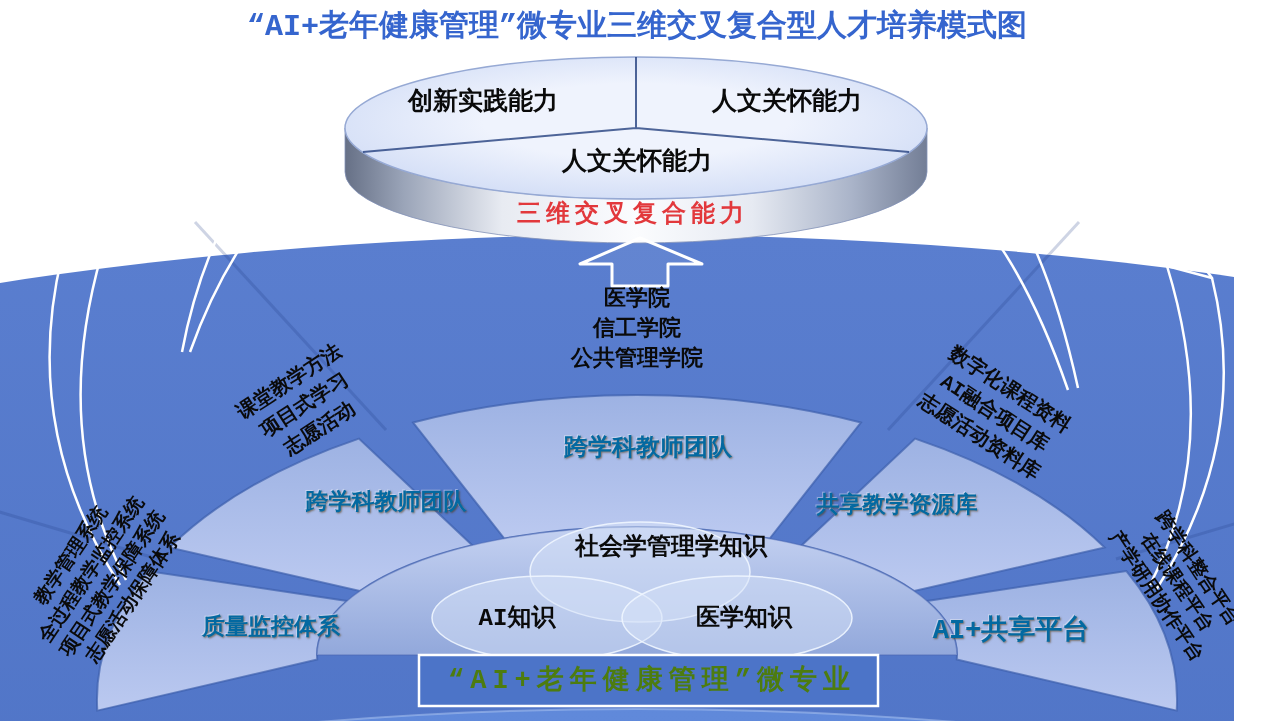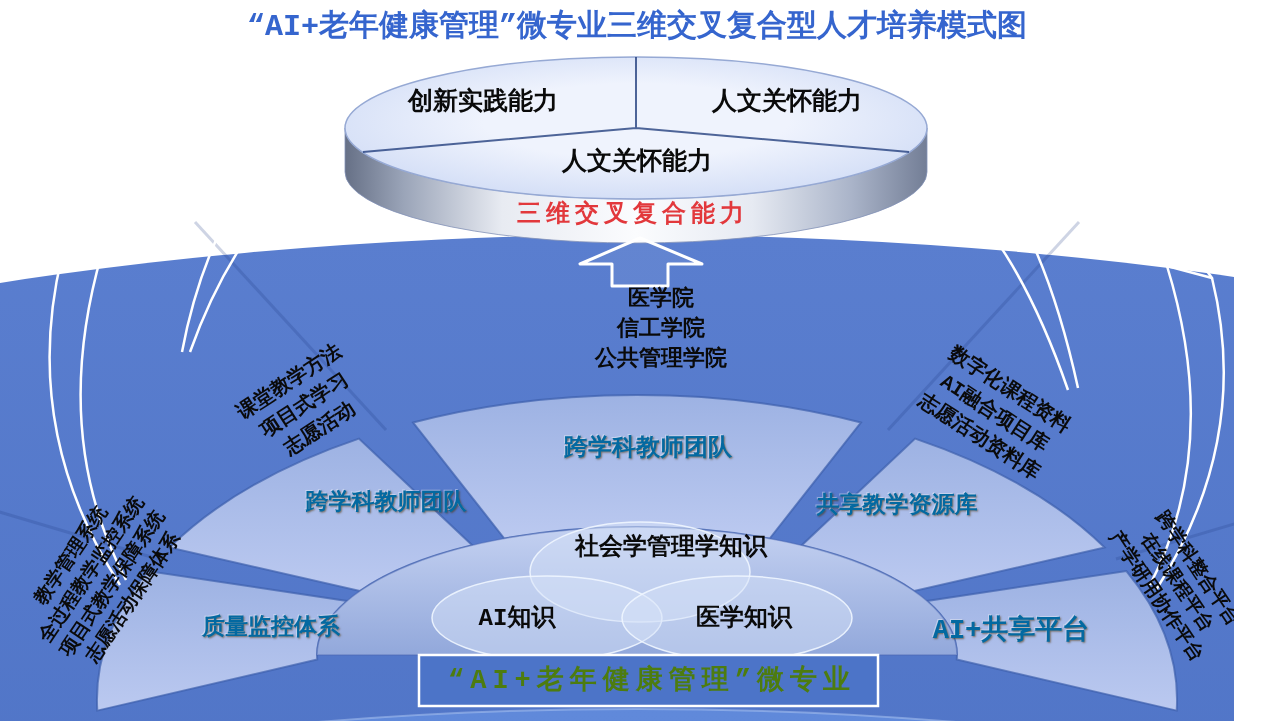--- a/index.html
+++ b/index.html
@@ -120,21 +120,21 @@
     <rect x="419" y="655" width="459" height="51" fill="#4C74C8" stroke="#ffffff" stroke-width="2.5"></rect>
   </svg>
 
   <div class="t title" style="left:637px;top:27px;">“AI+老年健康管理”微专业三维交叉复合型人才培养模式图</div>
 
   <div class="t" style="left:483px;top:103px;font-size:25px;">创新实践能力</div>
   <div class="t" style="left:787px;top:103px;font-size:25px;">人文关怀能力</div>
   <div class="t" style="left:637px;top:163px;font-size:25px;">人文关怀能力</div>
   <div class="t red" style="left:633px;top:215px;font-size:24px;">三维交叉复合能力</div>
 
-  <div class="t stack" style="left:637px;top:330px;font-size:22px;line-height:30px;margin-left:24px;">
+  <div class="t stack" style="left:637px;top:330px;font-size:22px;line-height:30px;">
     <span>医学院</span>
     <span>信工学院</span>
     <span>公共管理学院</span>
   </div>
 
   <div class="t stack rot-l56" style="left:103px;top:577px;font-size:19px;line-height:25px;">
     <span>教学管理系统</span>
     <span>全过程教学监控系统</span>
     <span>项目式教学保障系统</span>
     <span>志愿活动保障体系</span>

